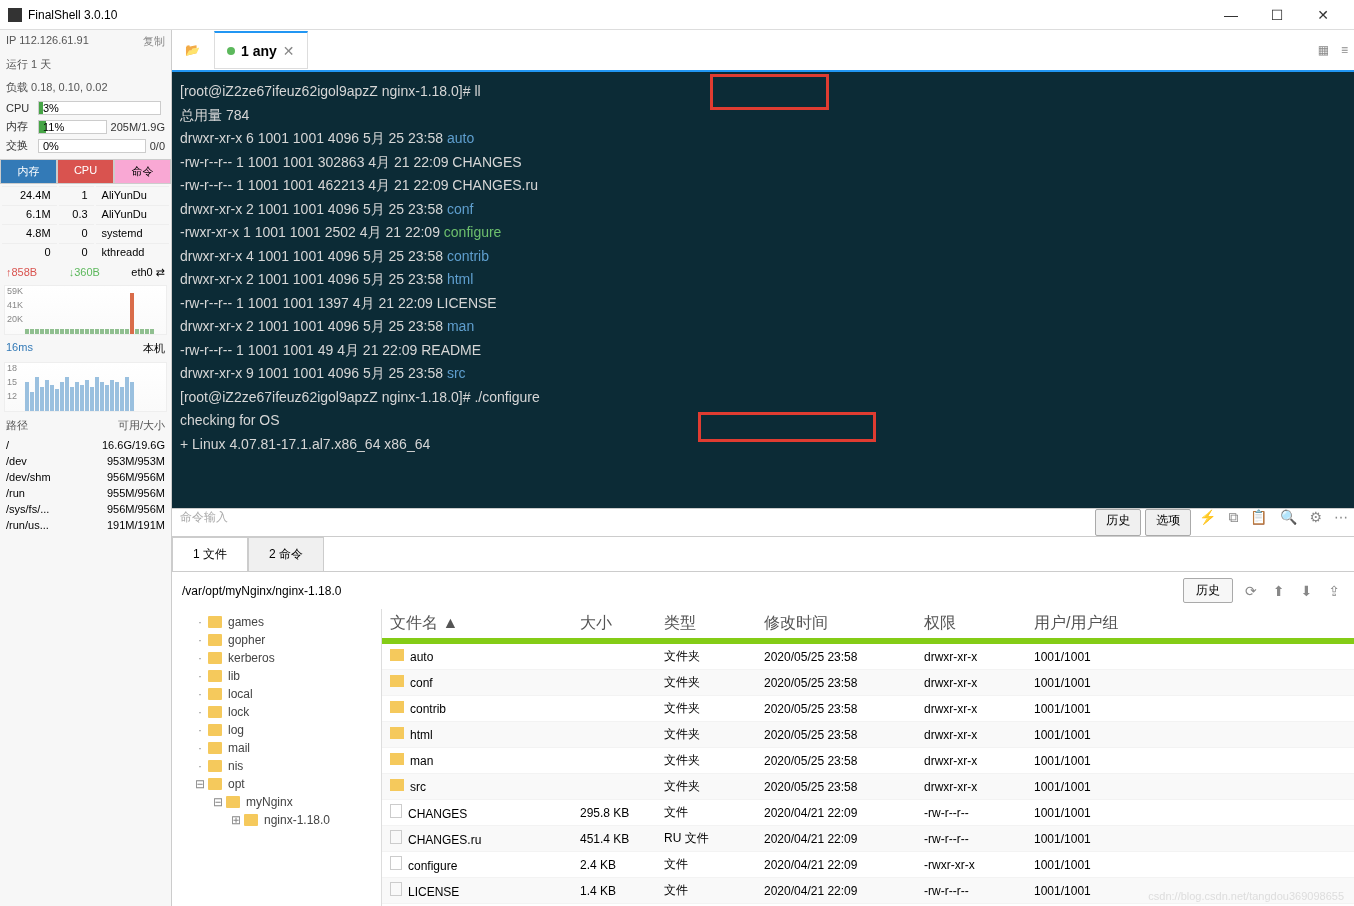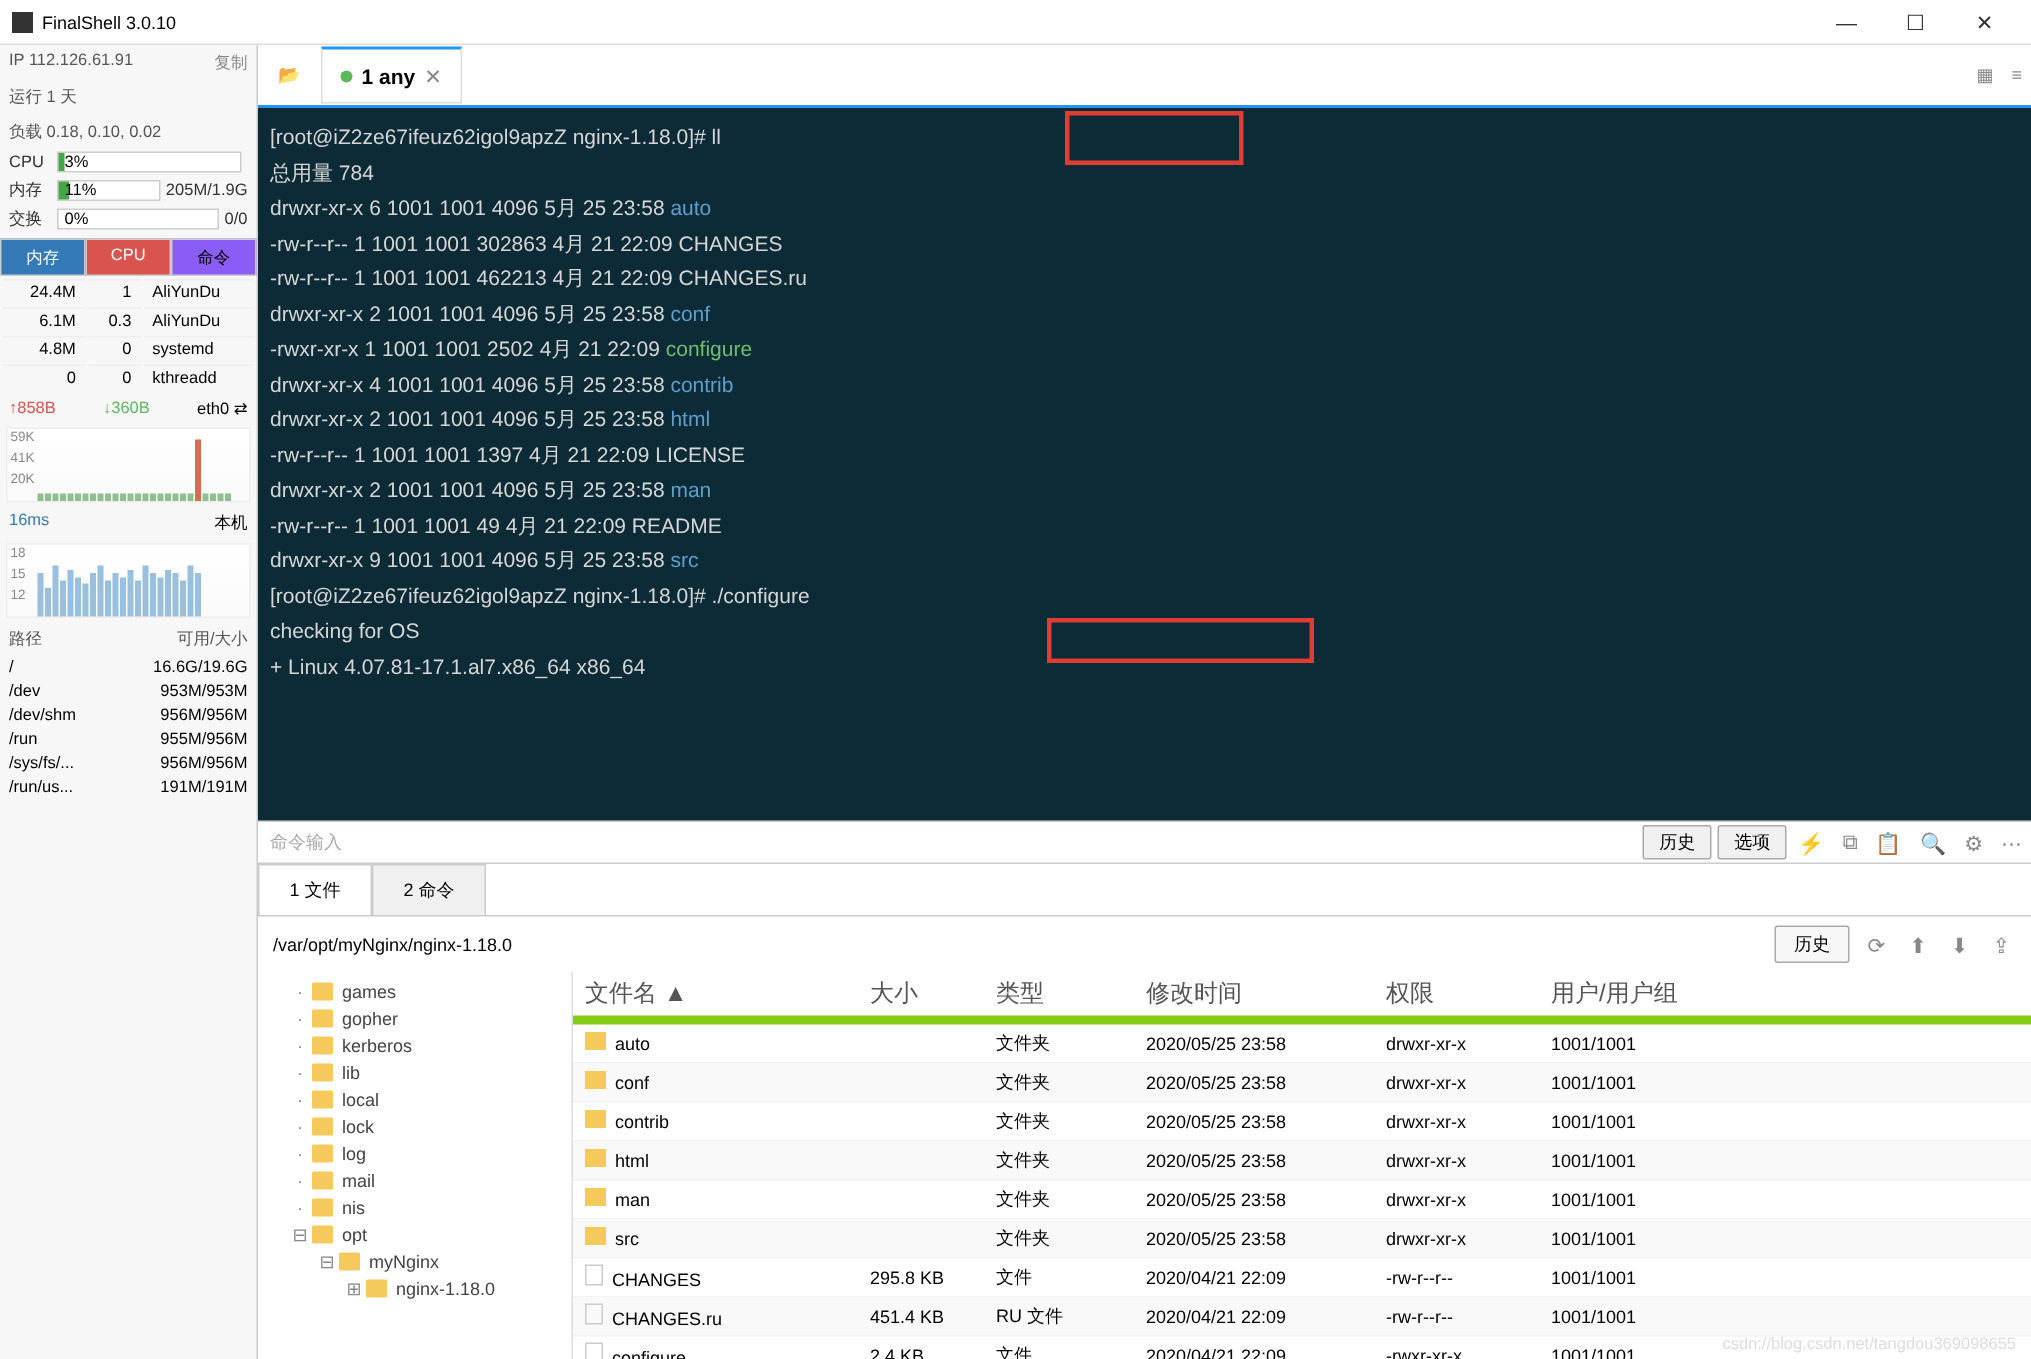--- a/index.html
+++ b/index.html
@@ -10,21 +10,21 @@
 .title-bar .win-btn { width: 46px; height: 30px; display: flex; align-items: center; justify-content: center; color: #333; font-size: 14px; }
 .main-layout { flex: 1; display: flex; overflow: hidden; }
 .left-panel { width: 172px; display: flex; flex-direction: column; border-right: 1px solid #ccc; background: #f7f7f7; font-size: 11px; }
 .conn-info { padding: 4px 6px; color: #555; display: flex; justify-content: space-between; }
 .meter-row { display: flex; align-items: center; padding: 2px 6px; }
 .meter-row .label { width: 28px; color: #333; }
 .meter-row .bar { flex: 1; height: 14px; background: #fff; border: 1px solid #ccc; position: relative; margin: 0 4px; }
 .meter-row .bar .fill { position: absolute; left: 0; top: 0; bottom: 0; background: #46a546; }
 .meter-row .val { color: #333; white-space: nowrap; }
 .proc-tabs { display: flex; margin-top: 4px; }
-.proc-tabs .t { flex: 1; text-align: center; padding: 4px 0; background: #8b5cf6; border: 1px solid #ccc; }
+.proc-tabs .t { flex: 1; text-align: center; padding: 4px 0; background: #f9a8d4; border: 1px solid #ccc; }
 .proc-tabs .t.mem { background: #337ab7; color: #fff; }
 .proc-tabs .t.cpu { background: #d9534f; color: #fff; }
 .proc-table { width: 100%; }
 .proc-table td { padding: 2px 6px; text-align: right; border-top: 1px solid #eee; }
 .proc-table td:last-child { text-align: left; }
 .net-row { display: flex; justify-content: space-between; padding: 4px 6px; }
 .net-row .up { color: #d9534f; }
 .net-row .down { color: #5cb85c; }
 .chart { height: 50px; background: linear-gradient(to top, #fafafa, #fff); margin: 2px 4px; border: 1px solid #eee; position: relative; }
 .chart .bars { position: absolute; left: 20px; right: 0; bottom: 0; height: 100%; display: flex; align-items: flex-end; gap: 1px; }
@@ -39,26 +39,26 @@
 .tab-bar .tab { height: 38px; display: flex; align-items: center; padding: 0 12px; border: 1px solid #ddd; background: #fff; gap: 6px; font-size: 14px; position: relative; border-top: 2px solid #2196f3; }
 .tab-bar .tab .dot { width: 8px; height: 8px; border-radius: 50%; background: #5cb85c; }
 .tab-bar .tab .close { color: #888; }
 .tab-bar .spacer { flex: 1; }
 .tab-bar .grid-icon { padding: 0 6px; color: #888; }
 .terminal { flex: 1; background: #0c2b36; color: #d6d6d6; font-family: Consolas, monospace; font-size: 14px; padding: 8px 8px; line-height: 23.5px; position: relative; overflow: hidden; }
 .terminal .dir { color: #5f9fcf; }
 .terminal .exec { color: #6dbf6d; }
 .terminal .redbox1 { position: absolute; border: 3px solid #e03c31; left: 538px; top: 2px; width: 119px; height: 36px; }
 .terminal .redbox2 { position: absolute; border: 3px solid #e03c31; left: 526px; top: 340px; width: 178px; height: 30px; }
-.term-bottom { height: 28px; display: flex; align-items: center; background: #fff; border-top: 1px solid #ccc; }
+.term-bottom { height: 28px; display: flex; background: #fff; border-top: 1px solid #ccc; }
 .term-bottom .cmd-input { flex: 1; padding: 0 8px; color: #aaa; }
 .term-bottom .bbtn { padding: 2px 10px; margin: 0 2px; border: 1px solid #aaa; background: #f0f0f0; border-radius: 2px; }
 .term-bottom .icon { padding: 0 6px; color: #888; font-size: 14px; }
 .term-bottom .bolt { color: #5cb85c; }
-.file-section { height: 331px; display: flex; flex-direction: column; border-top: 1px solid #ccc; }
+.file-section { height: 370px; display: flex; flex-direction: column; border-top: 1px solid #ccc; }
 .file-tabs { display: flex; border-bottom: 1px solid #ccc; }
 .file-tabs .ft { padding: 8px 20px; border: 1px solid #ccc; border-bottom: none; background: #f0f0f0; }
 .file-tabs .ft.active { background: #fff; }
 .path-bar { display: flex; align-items: center; padding: 6px 10px; gap: 8px; }
 .path-bar .path { flex: 1; color: #000000; }
 .path-bar .btn { padding: 3px 12px; border: 1px solid #aaa; background: #f7f7f7; border-radius: 2px; }
 .path-bar .ic { color: #888; padding: 0 4px; font-size: 14px; }
 .file-body { flex: 1; display: flex; overflow: hidden; }
 .tree { width: 210px; border-right: 1px solid #ddd; padding: 4px; overflow: auto; }
 .tree .node { display: flex; align-items: center; padding: 2px 0; color: #444; }

